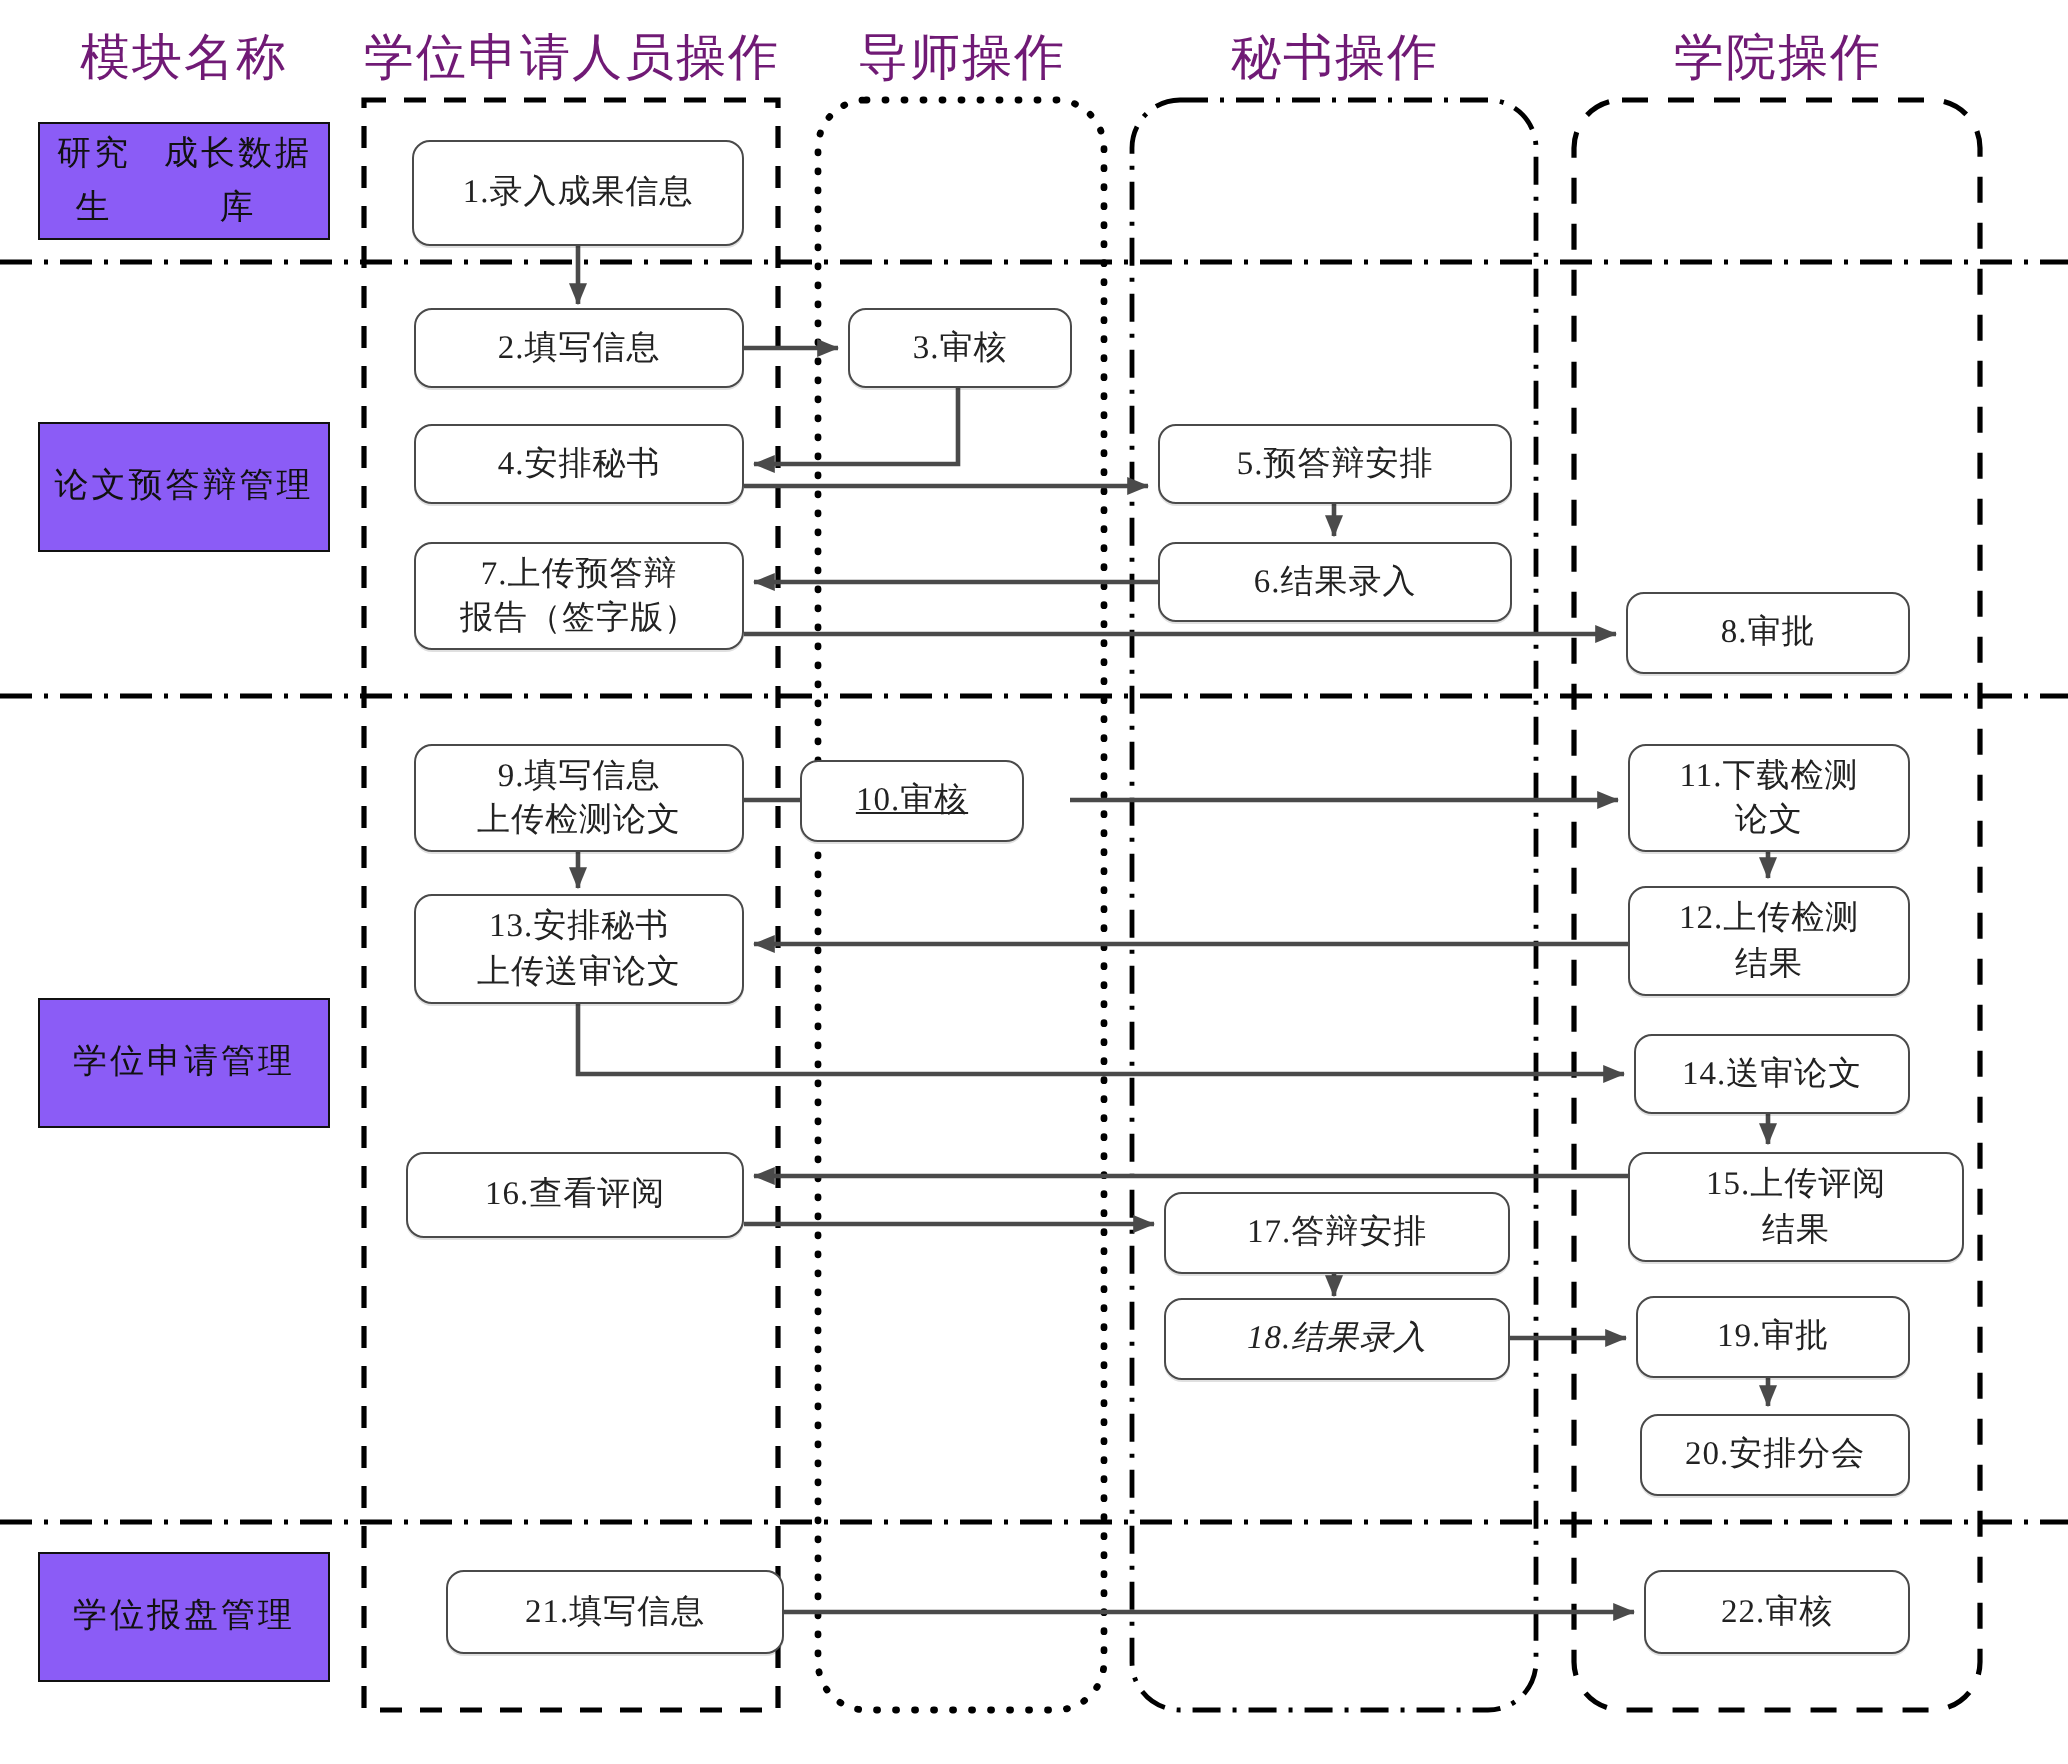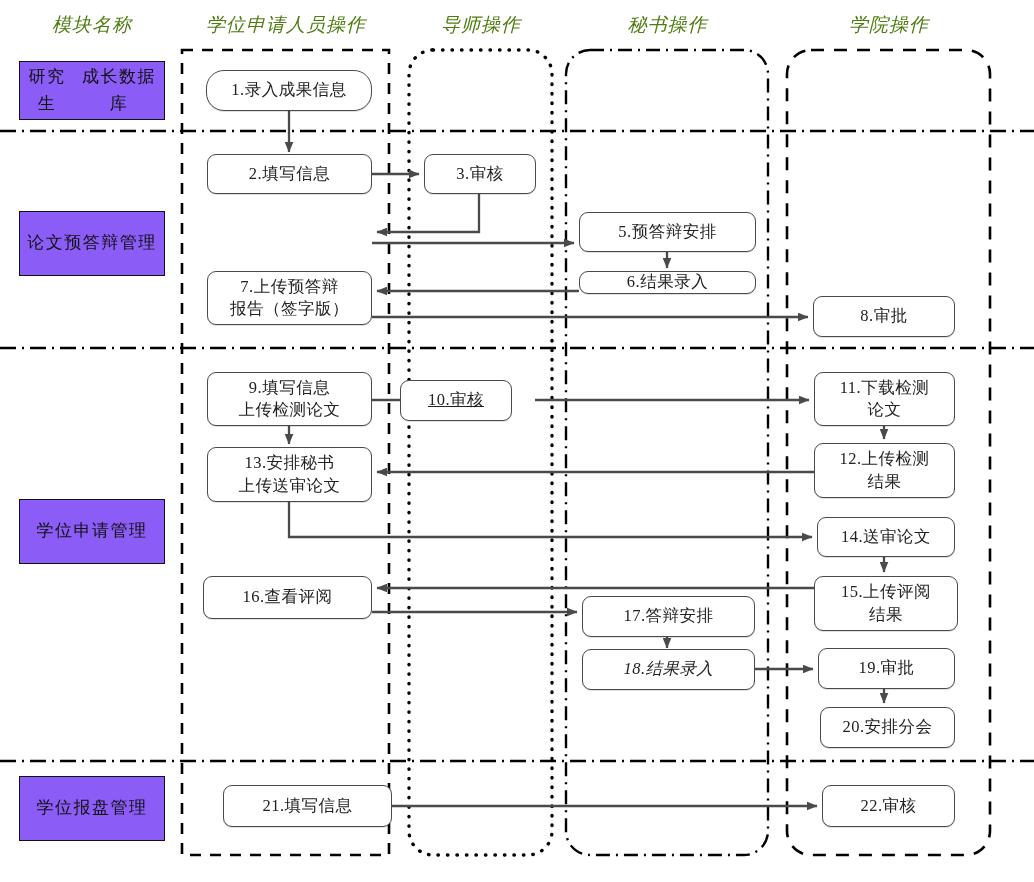--- a/index.html
+++ b/index.html
@@ -1,22 +1,22 @@
 <!DOCTYPE html>
 <html><head>
 <meta charset="utf-8">
 <style>
   html,body{margin:0;padding:0;background:#ffffff;}
   body{font-family:"Liberation Serif","DejaVu Serif",serif;}
   #canvas{position:relative;width:1034px;height:882px;background:#fff;overflow:hidden;}
 
   
   .col-head{
-    position:absolute;text-align:center;font-size:19px;color:#4d7c0f;
-    letter-spacing:1px;white-space:nowrap;font-style:italic;
+    position:absolute;text-align:center;font-size:25px;color:#701a75;
+    letter-spacing:1px;white-space:nowrap;
   }
 
   
   .module-box{
     position:absolute;box-sizing:border-box;border:1.6px solid #111;
     display:flex;flex-direction:row;align-items:center;justify-content:center;
     font-size:17px;color:#111;line-height:1.55;text-align:center;background:#8b5cf6;
     letter-spacing:1.5px;
   }
 
@@ -124,46 +124,51 @@
       <path d="M667,637 L667,648"></path>
 
       <path d="M755,669 L813,669"></path>
 
       <path d="M884,689 L884,703"></path>
 
       <path d="M372,806 L817,806"></path>
     </g>
   </svg>
 
-  <div class="node" style="left:206px;top:70px;width:166px;height:41px;border-radius:18px;">
+  <div class="node" style="left:206px;top:70px;width:166px;height:53px;">
     <div>
         <span>1.录入成果信息</span>
       </div>
   </div>
 
   <div class="node" style="left:207px;top:154px;width:165px;height:40px;">
     <div>
         <span>2.填写信息</span>
       </div>
   </div>
 
   <div class="node" style="left:424px;top:154px;width:112px;height:40px;text-align:right;">
     <div>
         <span>3.审核</span>
       </div>
   </div>
 
+  <div class="node" style="left:207px;top:212px;width:165px;height:40px;">
+    <div>
+        <span>4.安排秘书</span>
+      </div>
+  </div>
 
   <div class="node" style="left:579px;top:212px;width:177px;height:40px;">
     <div>
         <span>5.预答辩安排</span>
       </div>
   </div>
 
-  <div class="node" style="left:579px;top:271px;width:177px;height:23px;">
+  <div class="node" style="left:579px;top:271px;width:177px;height:40px;">
     <div>
         <span>6.结果录入</span>
       </div>
   </div>
 
   <div class="node" style="left:207px;top:271px;width:165px;height:54px;">
     <div>
       <span>7.上传预答辩</span>
       <span>报告（签字版）</span>
     </div>
@@ -208,21 +213,21 @@
       <span>上传送审论文</span>
     </div>
   </div>
 
   <div class="node" style="left:817px;top:517px;width:138px;height:40px;">
     <div>
         <span>14.送审论文</span>
       </div>
   </div>
 
-  <div class="node" style="left:814px;top:576px;width:144px;height:55px;">
+  <div class="node" style="left:814px;top:576px;width:168px;height:55px;">
     <div>
       <span>15.上传评阅</span>
       <span>结果</span>
     </div>
   </div>
 
   <div class="node" style="left:203px;top:576px;width:169px;height:43px;">
     <div>
         <span>16.查看评阅</span>
       </div>

